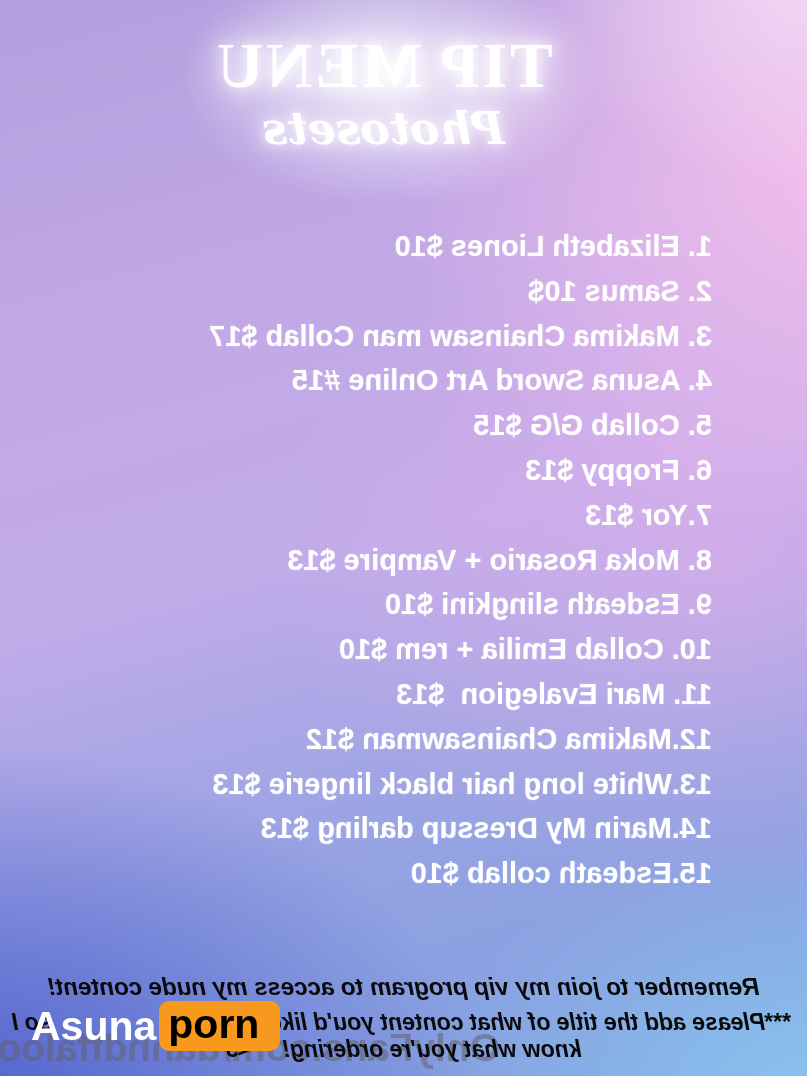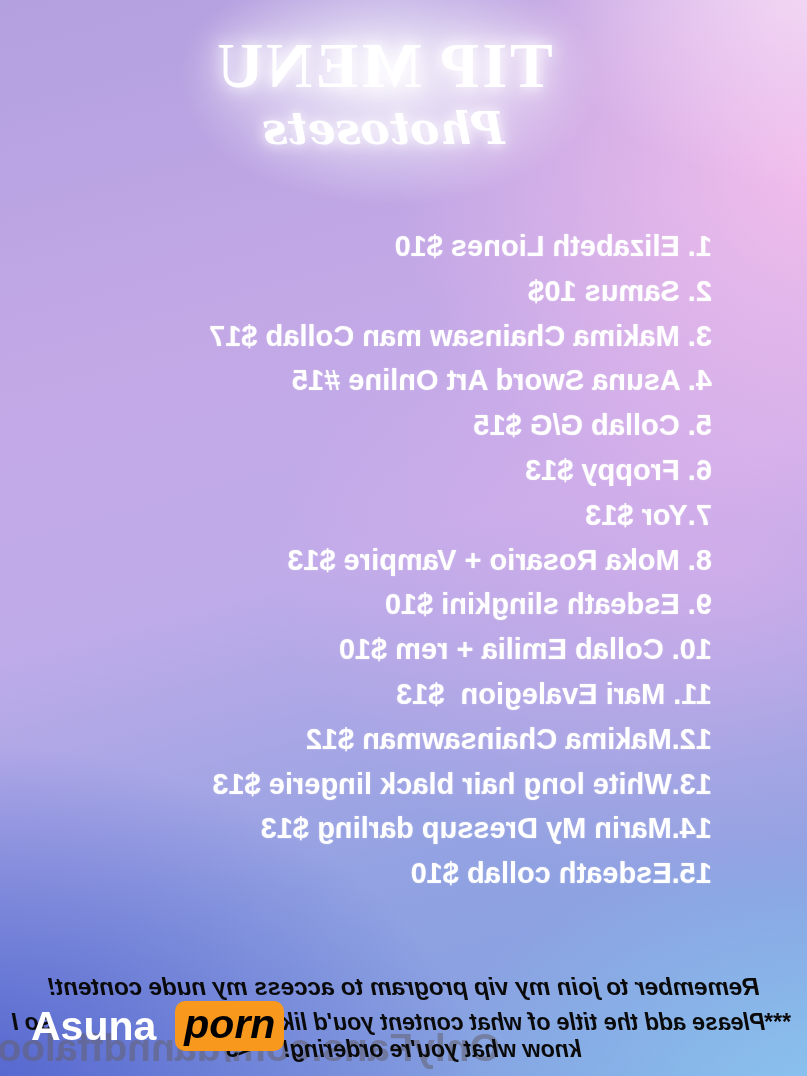--- a/index.html
+++ b/index.html
@@ -116,29 +116,28 @@
     display: flex;
     align-items: center;
   }
   .wm-left {
     font-weight: 700;
     font-size: 41px;
     color: #ffffff;
     line-height: 1;
   }
   .wm-right {
-    margin-left: 19px;
+    margin-left: 3px;
     background: #f8991d;
     color: #000000;
     font-weight: 700;
     font-size: 41px;
     line-height: 1;
-    padding: 3px 9px 6px 9px;
+    padding: 3px 21px 6px 9px;
     border-radius: 10px;
-    font-style: italic;
   }
 </style>
 </head>
 <body>
 
 <div class="stage">
 
   <div class="mirror">
 
     <header class="poster-header">

